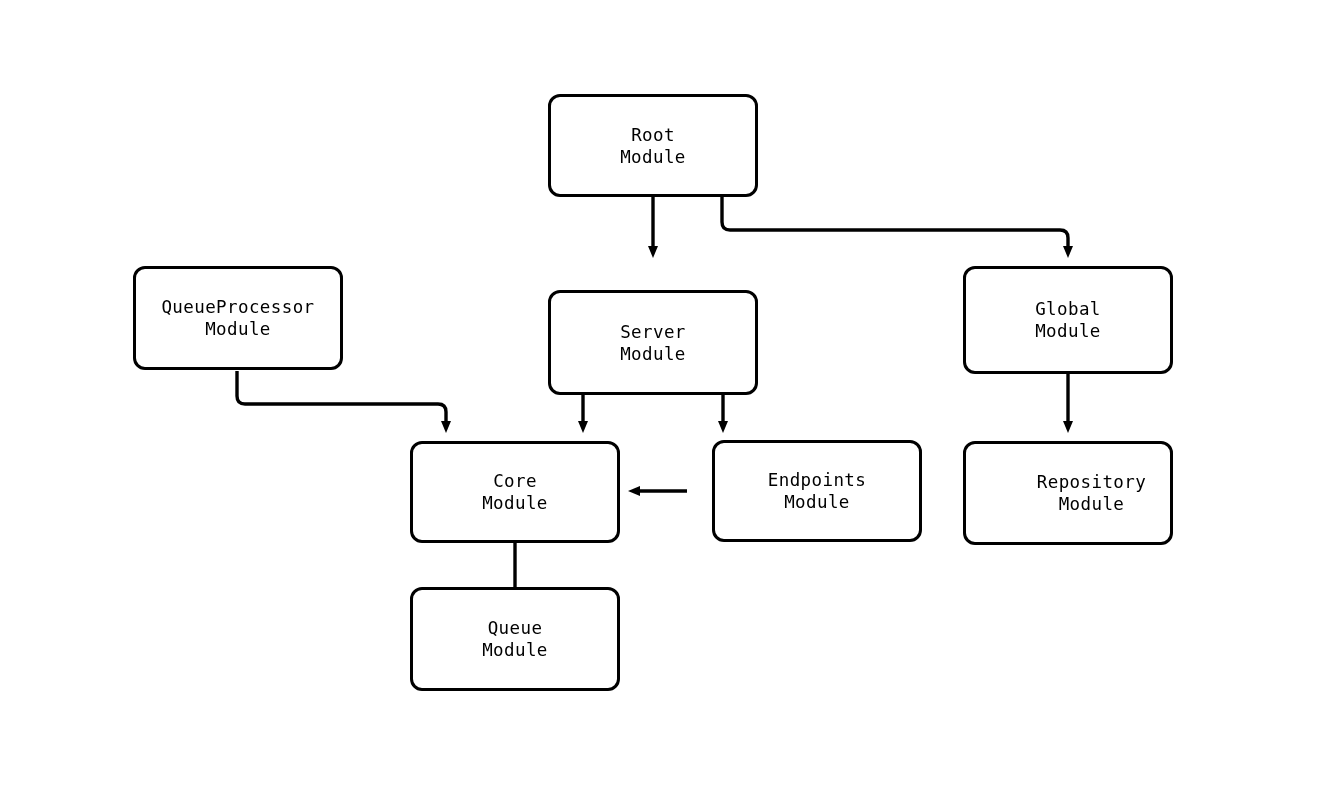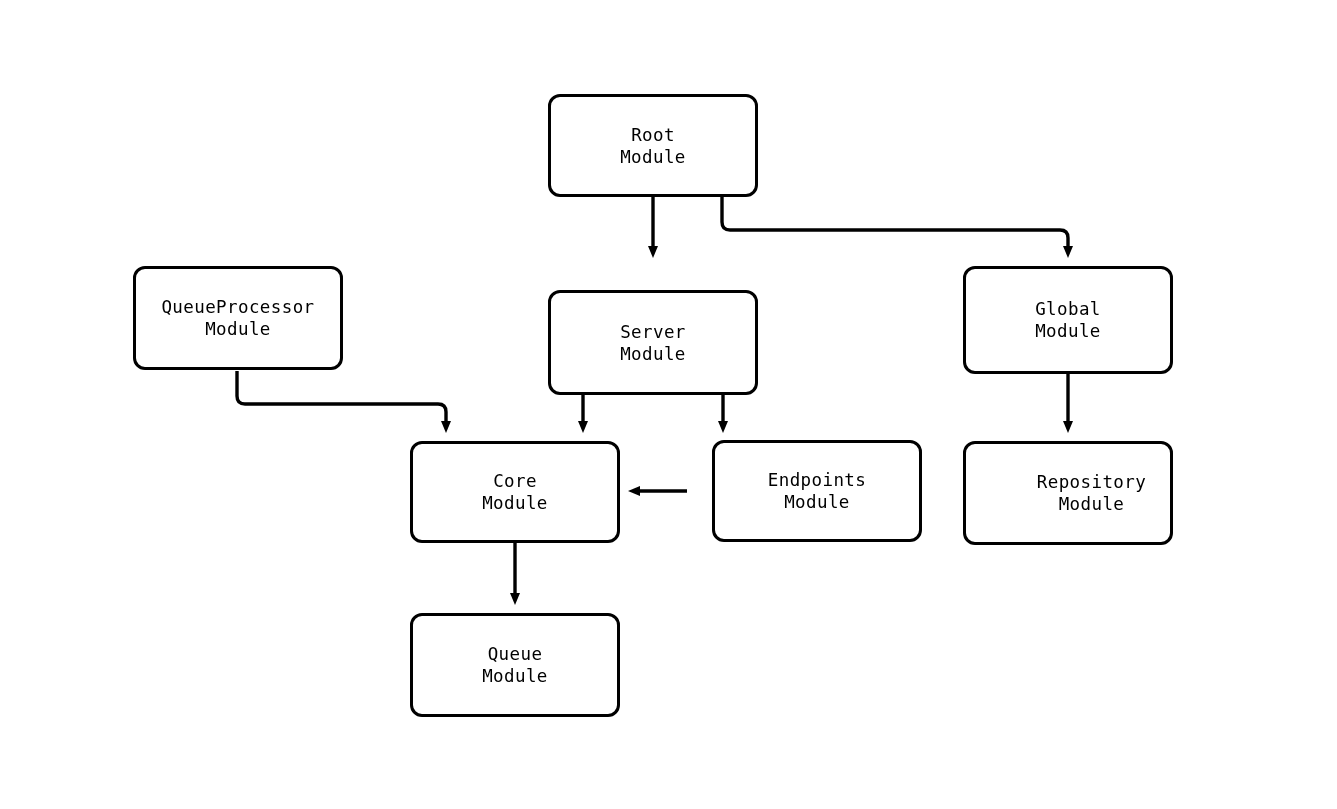--- a/index.html
+++ b/index.html
@@ -122,18 +122,18 @@
   <div class="node" style="left:687px; top:440px; width:210px; height:102px;margin-left:25px;">
     <div class="node-label">Endpoints</div>
     <div class="node-label">Module</div>
   </div>
 
   <div class="node" style="left:963px; top:441px; width:210px; height:104px;padding-left:47px;">
     <div class="node-label">Repository</div>
     <div class="node-label">Module</div>
   </div>
 
-  <div class="node" style="left:410px; top:613px; width:210px; height:104px;">
+  <div class="node" style="left:410px; top:587px; width:210px; height:104px;">
     <div class="node-label">Queue</div>
     <div class="node-label">Module</div>
   </div>
 
 </div>
 
 </body></html>

